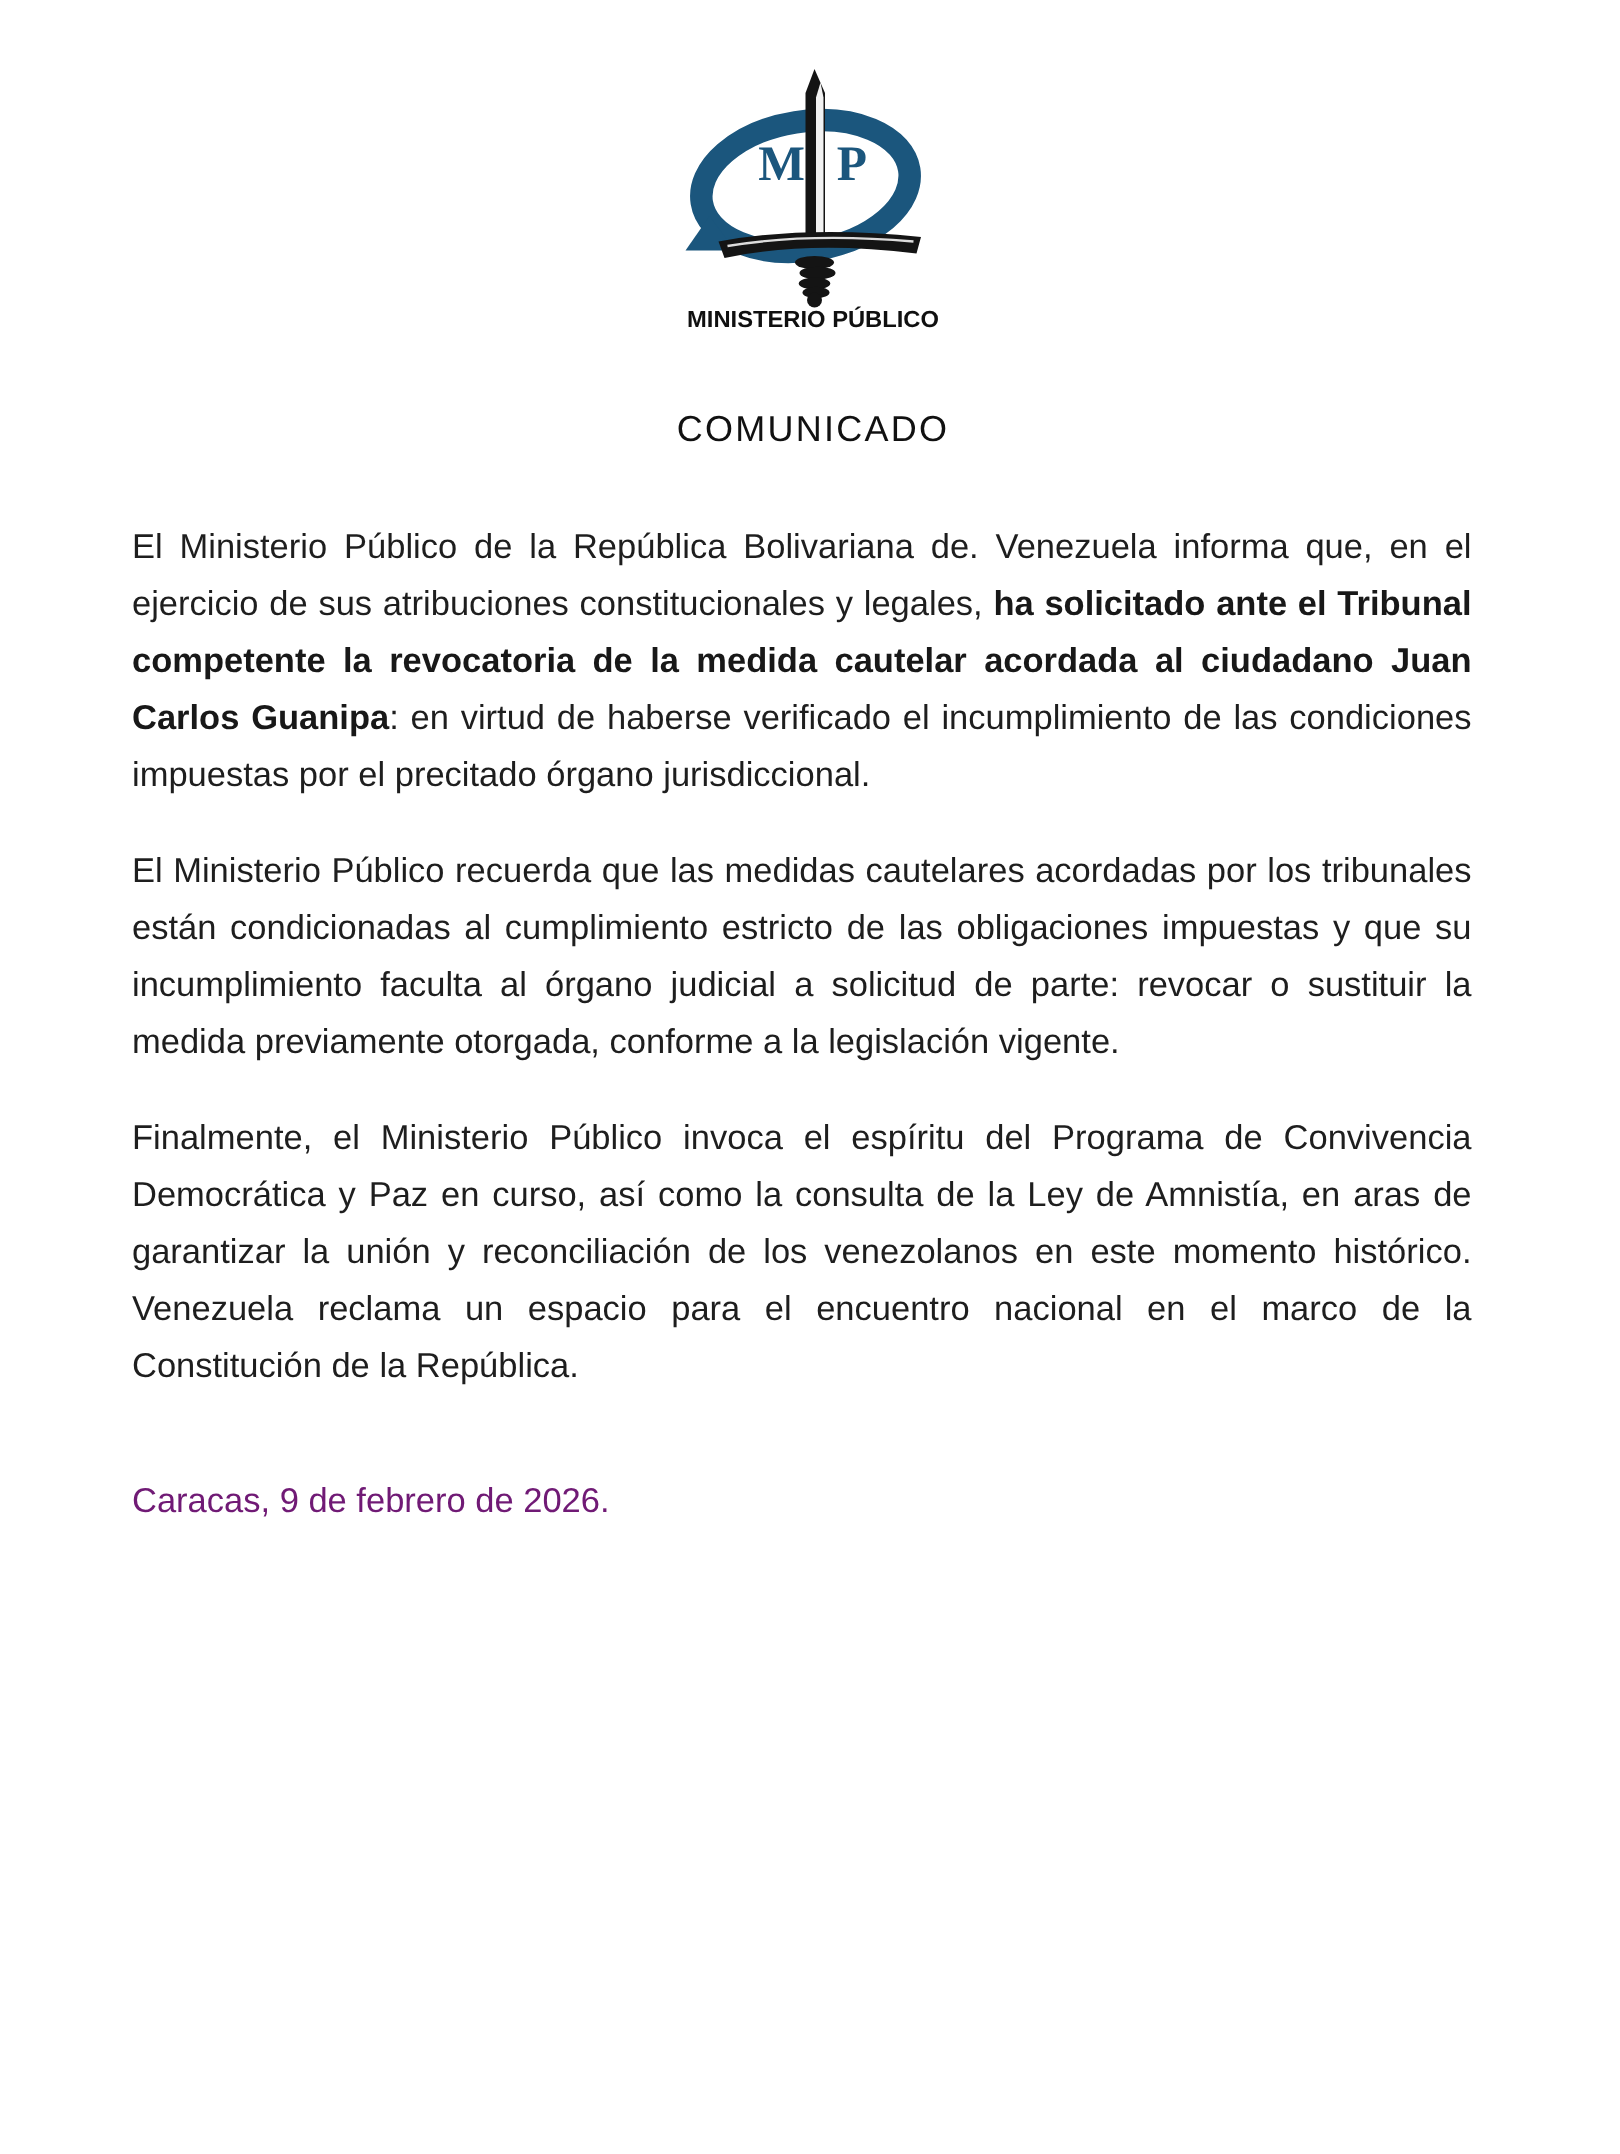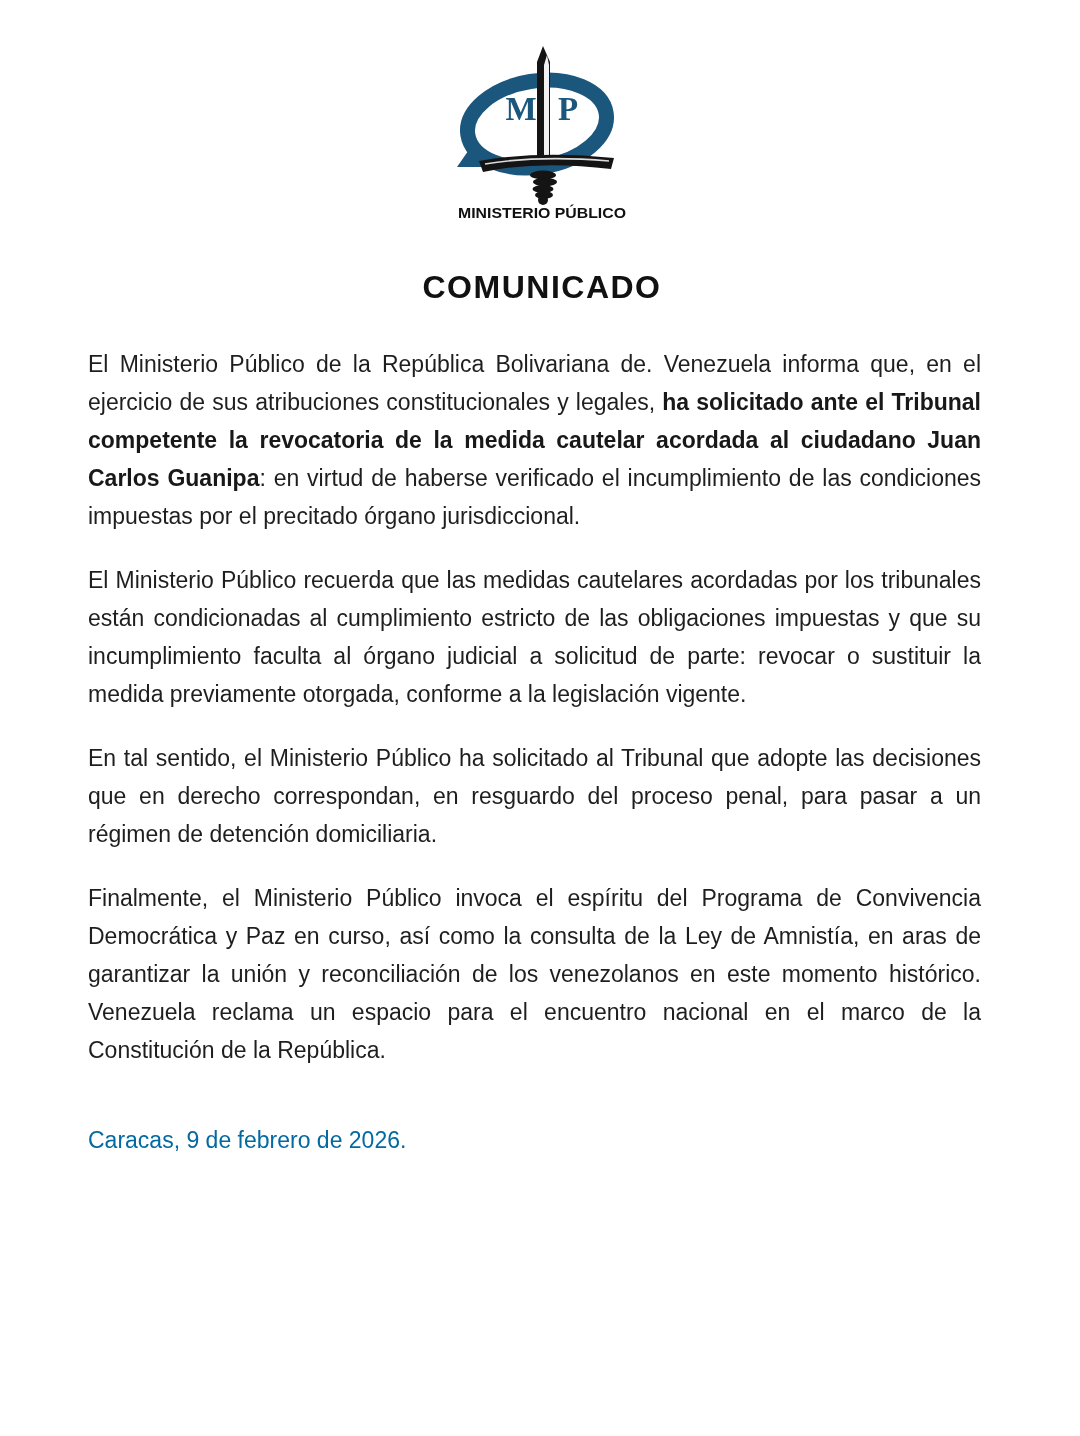--- a/index.html
+++ b/index.html
@@ -22,40 +22,40 @@
   }
   .logo-wrap {
     width: 230px;
     margin: 0 auto;
     text-align: center;
   }
   .logo-wrap svg { display: block; }
   .doc-title {
     margin: 46px 0 0 0;
     text-align: center;
-    font-size: 32px;
+    font-size: 24px;
     line-height: 32px;
-    font-weight: bold;
+    font-weight: normal;
     letter-spacing: 1.5px;
     color: #111111;
   }
   .body-p {
     margin: 26px 15px 0 0;
     font-size: 23px;
     line-height: 38px;
     color: #1e1e1e;
     text-align: justify;
   }
   .body-p.first { margin-top: 42px; }
   .body-p .b { font-weight: bold; color: #181818; }
   .dateline {
     margin: 52px 0 0 0;
     font-size: 23px;
     line-height: 38px;
-    color: #0369a1;
+    color: #701a75;
     text-align: left;
   }
   .logo-letter {
     font-family: "Liberation Serif", "DejaVu Serif", serif;
     font-weight: bold;
   }
   .logo-wordmark-text {
     font-family: "Liberation Sans", "DejaVu Sans", sans-serif;
     font-weight: bold;
   }
@@ -90,19 +90,18 @@
       <text class="logo-wordmark-text" x="115" y="178" font-size="15.5" text-anchor="middle" textLength="168" lengthAdjust="spacingAndGlyphs" fill="#101010">MINISTERIO PÚBLICO</text>
     </svg>
   </div>
 
   <h1 class="doc-title">COMUNICADO</h1>
 
   <p class="body-p first"><span>El Ministerio Público de la República Bolivariana de. Venezuela informa que, en el ejercicio de sus atribuciones constitucionales y legales, </span><span class="b">ha solicitado ante el Tribunal competente la revocatoria de la medida cautelar acordada al ciudadano Juan Carlos Guanipa</span><span>: en virtud de haberse verificado el incumplimiento de las condiciones impuestas por el precitado órgano jurisdiccional.</span></p>
 
   <p class="body-p"><span>El Ministerio Público recuerda que las medidas cautelares acordadas por los tribunales están condicionadas al cumplimiento estricto de las obligaciones impuestas y que su incumplimiento faculta al órgano judicial a solicitud de parte: revocar o sustituir la medida previamente otorgada, conforme a la legislación vigente.</span></p>
 
-  <p class="body-p"><span>En tal sentido, el Ministerio Público ha solicitado al Tribunal que adopte las decisiones que en derecho correspondan, en resguardo del proceso penal, para pasar a un régimen de detención domiciliaria.</span></p>
 
   <p class="body-p"><span>Finalmente, el Ministerio Público invoca el espíritu del Programa de Convivencia Democrática y Paz en curso, así como la consulta de la Ley de Amnistía, en aras de garantizar la unión y reconciliación de los venezolanos en este momento histórico. Venezuela reclama un espacio para el encuentro nacional en el marco de la Constitución de la República.</span></p>
 
   <p class="dateline">Caracas, 9 de febrero de 2026.</p>
 
 </div>
 
 </body></html>

